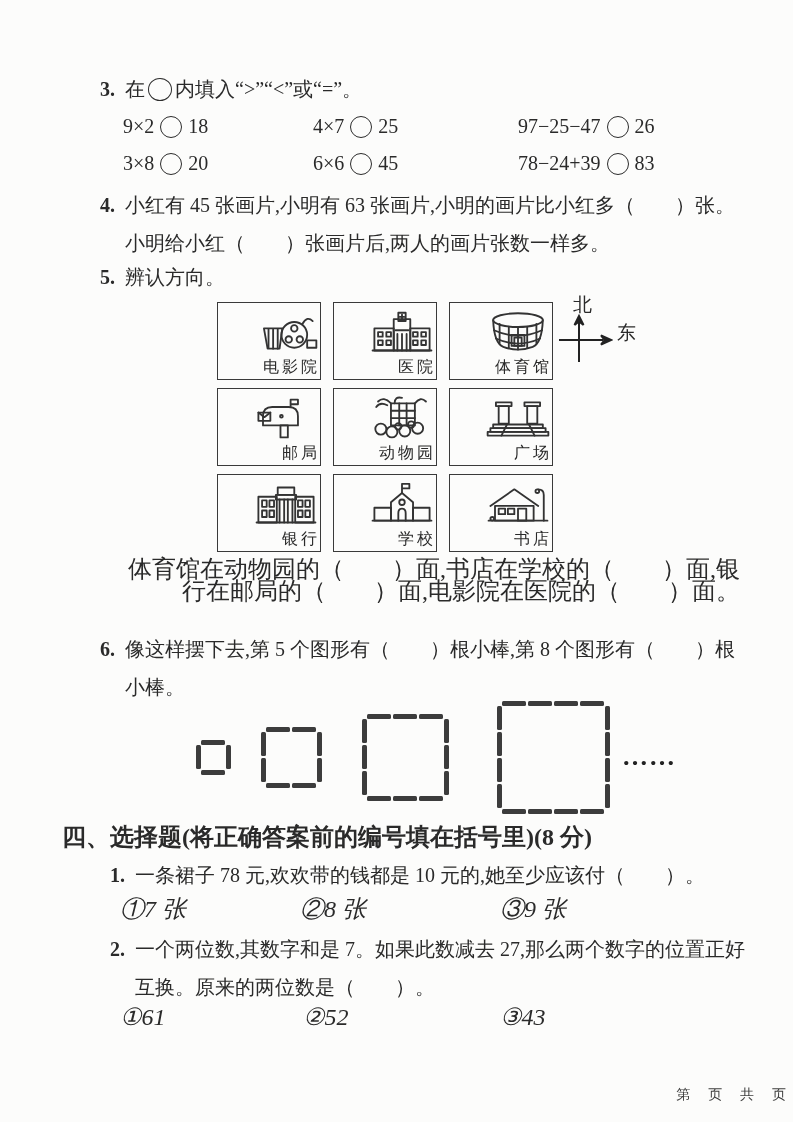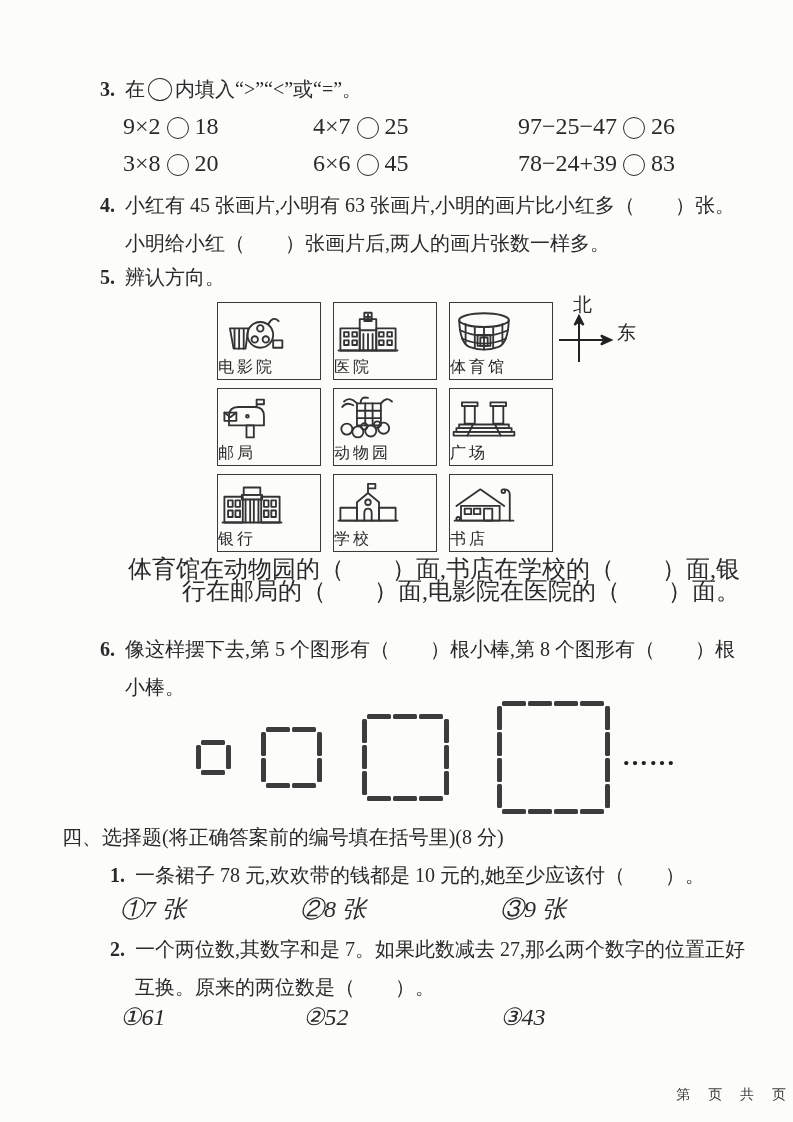--- a/index.html
+++ b/index.html
@@ -19,46 +19,46 @@
   }
   .qnum { position:absolute; left:0; top:0; font-weight:700; }
   .qplain { position:absolute; font-size:24px; line-height:22px;text-align:right; }
   .circle {
     display:inline-block; width:22px; height:22px;
     border:1.8px solid #2c2c2c; border-radius:50%;
     vertical-align:-5px; margin:0 6px;
     background:transparent;
   }
   .title-circle { width:24px; height:23px; margin:0 3px; vertical-align:-5px; }
-  .eq { position:absolute; font-size:24px; line-height:30px; white-space:nowrap; }
+  .eq { position:absolute; font-size:20px; line-height:30px; white-space:nowrap; }
   .places-grid {
     position:absolute; left:217px; top:302px;
     display:grid; grid-template-columns:repeat(3,104px);
     grid-auto-rows:78px; gap:8px 12px;
   }
   .cell {
     border:1.6px solid #3a3a3a;
-    display:flex; flex-direction:column; align-items:flex-start;
+    display:flex; flex-direction:column; align-items:flex-end;
     justify-content:flex-end; overflow:hidden;
   }
   .cell svg { display:block; margin:3px 0 0 0; flex:0 0 auto; }
   .cell-label {
     font-size:16px; letter-spacing:3px; line-height:21px;
     padding-bottom:2px; white-space:nowrap;
   }
   .compass { position:absolute; left:557px; top:296px; width:110px; height:84px; font-size:19px; }
   .compass-n { position:absolute; left:16px; top:-4px; }
   .compass-e { position:absolute; left:60px; top:24px; }
   .compass svg { position:absolute; left:0; top:18px; }
   .figure-row {
     position:absolute; left:196px; top:696px; width:560px; height:122px;
     display:flex; align-items:center;
   }
   .dots { font-size:26px; font-weight:700; letter-spacing:1px; color:#222; line-height:20px; }
-  .sec-header { position:absolute; font-size:20px; font-weight:400; line-height:34px; }
+  .sec-header { position:absolute; font-size:24px; font-weight:700; line-height:34px; }
   .opt-row { position:absolute; height:32px; width:600px; }
   .opt { position:absolute; top:0; font-size:24px; white-space:nowrap;font-style:italic; }
   .footer {
     position:absolute; top:1086px; left:0; width:793px;
     text-align:right; font-size:14px; letter-spacing:7px; color:#3c3c3c;
     font-family:"Liberation Sans","DejaVu Sans",sans-serif;
   }
   .ic { stroke:#333; stroke-width:2; fill:none; stroke-linecap:round; stroke-linejoin:round; }
 </style>
 </head>

